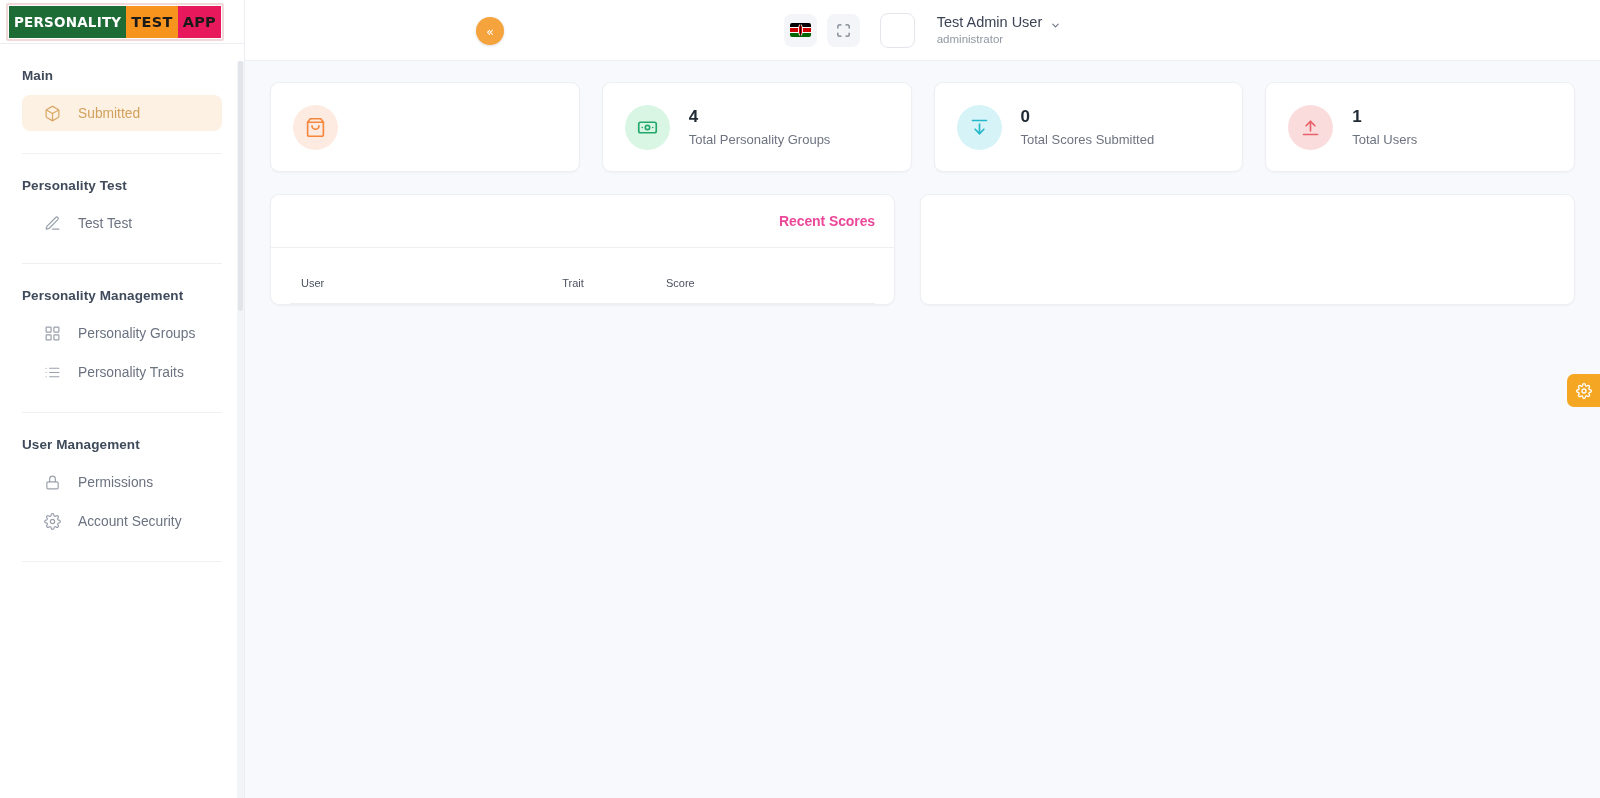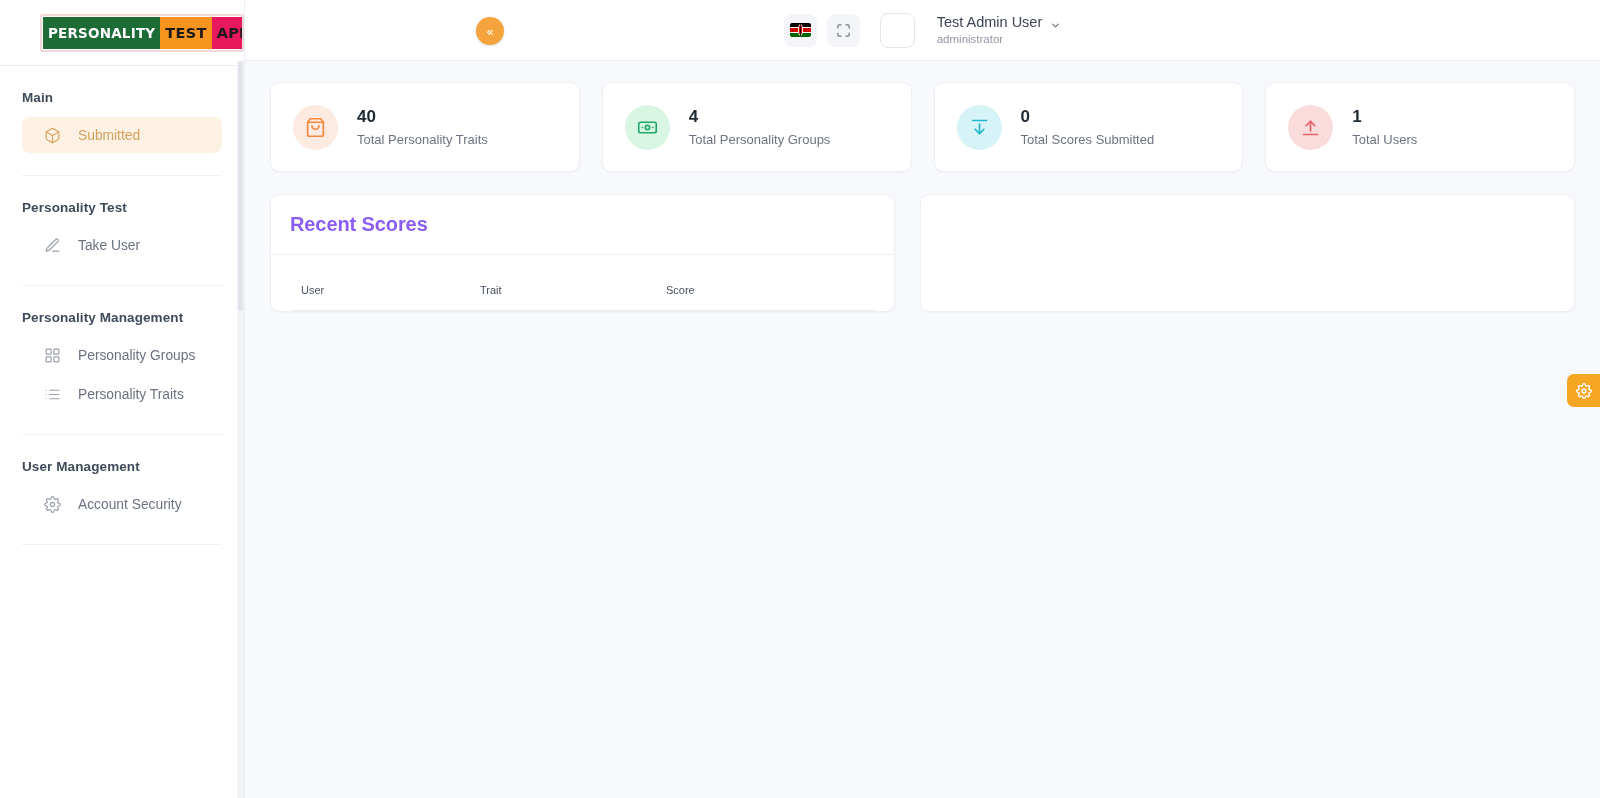--- a/index.html
+++ b/index.html
@@ -41,24 +41,24 @@
     position: absolute;
     top: 61px;
     right: 1px;
     width: 5px;
     height: 250px;
     background: #e2e4ea;
     border-radius: 3px;
   }
 
   .logo-wrap {
-    height: 66px;
-    display: flex;
-    align-items: center;
-    padding-left: 40px;
+    height: 44px;
+    display: flex;
+    align-items: center;
+    padding-left: 6px;
     border-bottom: 1px solid #eceef2;
   }
   .logo {
     display: flex;
     height: 38px;
     border: 2px solid #f1d9d9;
     border-radius: 2px;
     overflow: hidden;
     background: #fff;
     padding: 1px;
@@ -234,39 +234,40 @@
     box-shadow: 0 1px 2px rgba(22,30,60,.035);
     overflow: hidden;
   }
   .panel-left { flex: 0 0 625px; }
   .panel-right { flex: 1; }
   .panel-head {
     padding: 18px 19px;
     border-bottom: 1px solid #eef0f3;
   }
   .panel-title {
-    font-size: 20px;
+    font-size: 14px;
     font-weight: bold;
-    color: #8b5cf6;
+    color: #ec4899;
     letter-spacing: -0.1px;
+    text-align: right;
   }
   .panel-body { padding: 0 19px; }
   .panel-body-chart { height: 80px; }
 
   table.scores { width: 100%; border-collapse: collapse; }
   table.scores th {
     text-align: left;
     font-size: 11px;
     font-weight: normal;
     color: #4a5160;
     padding: 29px 0 14px 0;
     border-bottom: 1px solid #eceef2;
   }
   table.scores th.c-user  { width: 190px; padding-left: 11px; }
-  table.scores th.c-trait { width: 186px; }
+  table.scores th.c-trait { width: 186px; text-align: center; }
   table.scores th.c-score { }
 
   
   .settings-tab {
     position: absolute;
     right: 0;
     top: 374px;
     width: 33px;
     height: 33px;
     background: #f5a623;
@@ -314,21 +315,21 @@
       <div class="nav-divider"></div>
 
       <div class="nav-section-title">Personality Test</div>
       <div class="nav-item">
         <span class="ico">
           <svg viewBox="0 0 24 24" fill="none" stroke="currentColor" stroke-width="1.7" stroke-linecap="round" stroke-linejoin="round">
             <path d="M12 20h9"></path>
               <path d="M16.5 3.5a2.12 2.12 0 0 1 3 3L7 19l-4 1 1-4z"></path>
           </svg>
         </span>
-        <span>Take User</span>
+        <span>Test Test</span>
       </div>
 
       <div class="nav-divider"></div>
 
       <div class="nav-section-title">Personality Management</div>
       <div class="nav-item">
         <span class="ico">
           <svg viewBox="0 0 24 24" fill="none" stroke="currentColor" stroke-width="1.7" stroke-linecap="round" stroke-linejoin="round">
             <rect x="3" y="3" width="7" height="7" rx="1"></rect>
               <rect x="14" y="3" width="7" height="7" rx="1"></rect>
@@ -344,20 +345,29 @@
             <path d="M8 6h13M8 12h13M8 18h13"></path>
               <path d="M3 6h.01M3 12h.01M3 18h.01"></path>
           </svg>
         </span>
         <span>Personality Traits</span>
       </div>
 
       <div class="nav-divider"></div>
 
       <div class="nav-section-title">User Management</div>
+      <div class="nav-item">
+        <span class="ico">
+          <svg viewBox="0 0 24 24" fill="none" stroke="currentColor" stroke-width="1.7" stroke-linecap="round" stroke-linejoin="round">
+            <rect x="4" y="11" width="16" height="10" rx="2"></rect>
+              <path d="M8 11V7a4 4 0 0 1 8 0v4"></path>
+          </svg>
+        </span>
+        <span>Permissions</span>
+      </div>
       <div class="nav-item">
         <span class="ico">
           <svg viewBox="0 0 24 24" fill="none" stroke="currentColor" stroke-width="1.7" stroke-linecap="round" stroke-linejoin="round">
             <circle cx="12" cy="12" r="3"></circle>
             <path d="M19.4 15a1.65 1.65 0 0 0 .33 1.82l.06.06a2 2 0 1 1-2.83 2.83l-.06-.06a1.65 1.65 0 0 0-1.82-.33 1.65 1.65 0 0 0-1 1.51V21a2 2 0 1 1-4 0v-.09A1.65 1.65 0 0 0 9 19.4a1.65 1.65 0 0 0-1.82.33l-.06.06a2 2 0 1 1-2.83-2.83l.06-.06a1.65 1.65 0 0 0 .33-1.82 1.65 1.65 0 0 0-1.51-1H3a2 2 0 1 1 0-4h.09A1.65 1.65 0 0 0 4.6 9a1.65 1.65 0 0 0-.33-1.82l-.06-.06a2 2 0 1 1 2.83-2.83l.06.06A1.65 1.65 0 0 0 9 4.6h.09A1.65 1.65 0 0 0 10 3.09V3a2 2 0 1 1 4 0v.09A1.65 1.65 0 0 0 15 4.6a1.65 1.65 0 0 0 1.82-.33l.06-.06a2 2 0 1 1 2.83 2.83l-.06.06A1.65 1.65 0 0 0 19.4 9v.09a1.65 1.65 0 0 0 1.51 1H21a2 2 0 1 1 0 4h-.09a1.65 1.65 0 0 0-1.51 1z"></path>
           </svg>
         </span>
         <span>Account Security</span>
       </div>
 
@@ -423,24 +433,20 @@
         <div class="stat-card">
           <div class="stat-ico" style="background:#fdeae1;color:#f5883e;">
             <span>
               <svg viewBox="0 0 24 24" fill="none" stroke="currentColor" stroke-width="1.9" stroke-linecap="round" stroke-linejoin="round">
                 <path d="M6 2 3 6v14a2 2 0 0 0 2 2h14a2 2 0 0 0 2-2V6l-3-4z"></path>
                   <path d="M3 6h18"></path>
                   <path d="M16 10a4 4 0 0 1-8 0"></path>
               </svg>
             </span>
           </div>
-          <div>
-            <div class="stat-val">40</div>
-            <div class="stat-lbl">Total Personality Traits</div>
-          </div>
         </div>
 
         <div class="stat-card">
           <div class="stat-ico" style="background:#d9f5e4;color:#22a86b;">
             <span>
               <svg viewBox="0 0 24 24" fill="none" stroke="currentColor" stroke-width="1.9" stroke-linecap="round" stroke-linejoin="round">
                 <rect x="2" y="6" width="20" height="12" rx="2"></rect>
                   <circle cx="12" cy="12" r="2.5"></circle>
                 <path d="M6 12h.01M18 12h.01"></path>
               </svg>

